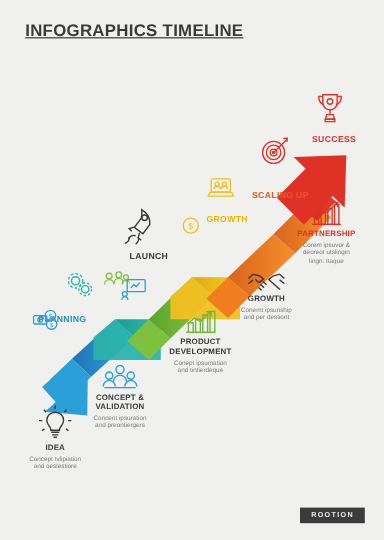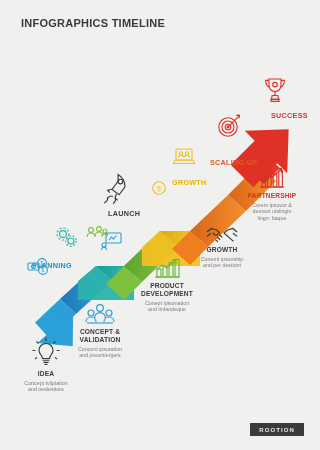--- a/index.html
+++ b/index.html
@@ -8,22 +8,22 @@
     background:#f0f0ee;
     font-family:"Liberation Sans", sans-serif;
     overflow:hidden;
     position:relative;
   }
   .canvas{position:absolute;inset:0;}
 
   
   .title{
     position:absolute;left:21px;top:17px;
-    font-size:11px;font-weight:bold;letter-spacing:0.25px;
-    color:#3a3a3a;white-space:nowrap;
+    font-size:14px;font-weight:bold;letter-spacing:0.25px;
+    color:#3a3a3a;white-space:nowrap;text-decoration:underline;
   }
 
   
   .ribbon{position:absolute;left:0;top:0;width:315px;height:450px;}
 
   
   .stage{position:absolute;text-align:center;}
   .stage .st-title{
     font-size:6.6px;font-weight:bold;letter-spacing:.15px;
     line-height:1.22;color:#3a3a3a;
@@ -121,21 +121,21 @@
   </svg>
 
   <div class="band-label" style="left:32px;top:261px;color:#1f8fbf;">PLANNING</div>
 
   <div class="band-label" style="left:108px;top:209px;color:#3a3a3a;">LAUNCH</div>
 
   <div class="band-label" style="left:172px;top:178px;color:#e8b400;">GROWTH</div>
 
   <div class="band-label" style="left:210px;top:146px;color:#e35a20;margin-top:12px;">SCALING UP</div>
 
-  <div class="band-label" style="left:260px;top:111px;color:#d8342a;margin-left:11px;">SUCCESS</div>
+  <div class="band-label" style="left:260px;top:111px;color:#d8342a;">SUCCESS</div>
 
   <div class="ico" style="left:27px;top:256px;">
     <svg width="22" height="20" viewBox="0 0 22 20" fill="none" stroke="#2a9fd8" stroke-width="1.1">
       <rect x="1" y="7" width="11" height="7" rx="1"></rect>
       <circle cx="6.5" cy="10.5" r="2"></circle>
       <circle cx="15" cy="7" r="4.4"></circle>
       <text x="15" y="9.4" font-size="5" fill="#2a9fd8" stroke="none" text-anchor="middle" font-family="Liberation Sans, sans-serif">$</text>
       <circle cx="16" cy="14" r="4.4"></circle>
       <text x="16" y="16.4" font-size="5" fill="#2a9fd8" stroke="none" text-anchor="middle" font-family="Liberation Sans, sans-serif">$</text>
     </svg>

